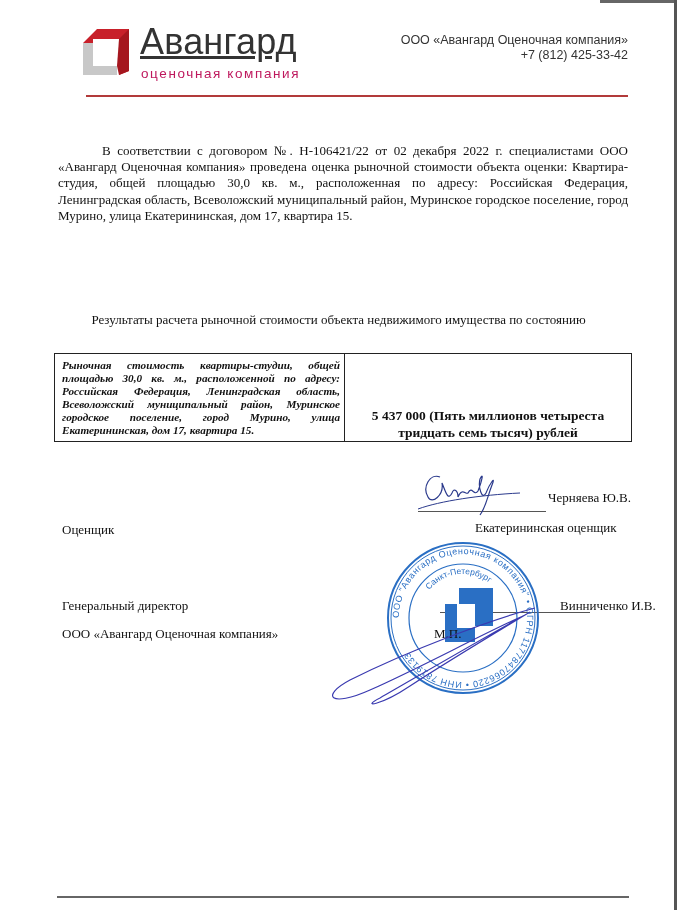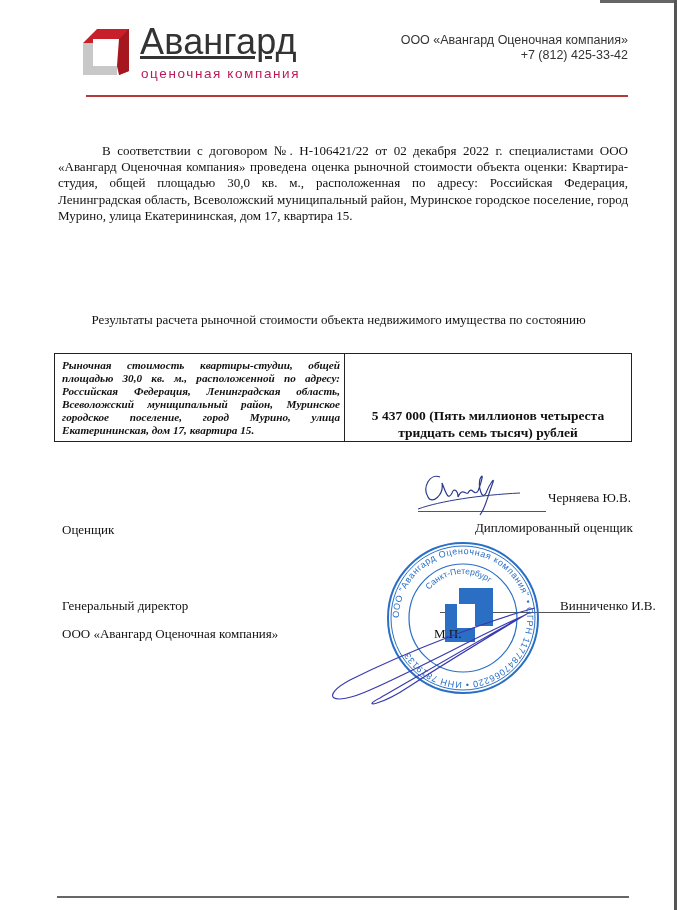--- a/index.html
+++ b/index.html
@@ -69,21 +69,21 @@
   <div class="table">
     <div class="cell-left">Рыночная стоимость квартиры-студии, общей площадью 30,0 кв. м., расположенной по адресу: Российская Федерация, Ленинградская область, Всеволожский муниципальный район, Муринское городское поселение, город Мурино, улица Екатерининская, дом 17, квартира 15.</div>
     <div class="cell-right">
         <span>5 437 000  (Пять миллионов четыреста тридцать семь тысяч) рублей</span>
       </div>
   </div>
 
   <div class="sig-label" style="left:62px; top:491px;margin-top:31px;">Оценщик</div>
   <div class="sig-line" style="left:418px; top:511px; width:128px;"></div>
   <div class="sig-label" style="left:548px; top:490px;">Черняева Ю.В.</div>
-  <div class="sig-label" style="left:475px; top:520px;">Дипломированный оценщик</div>
+  <div class="sig-label" style="left:475px; top:520px;">Екатерининская оценщик</div>
 
   <svg class="signature1" viewBox="0 0 140 60">
     <path d="M40,12 C30,8 22,22 28,32 C32,40 44,30 42,18 C46,28 48,36 52,28 C54,22 58,26 58,32 C62,22 66,30 68,28 C72,20 74,32 78,26 C82,16 84,6 80,14 C78,22 82,36 86,28 C90,18 96,10 92,20 C88,30 86,42 80,50" fill="none" stroke="#2b3a8c" stroke-width="1.2"></path>
     <path d="M18,44 C40,36 80,30 120,28" fill="none" stroke="#2b3a8c" stroke-width="1"></path>
   </svg>
 
   <div class="sig-label" style="left:62px; top:598px;">Генеральный директор</div>
   <div class="sig-label" style="left:62px; top:626px;">ООО «Авангард Оценочная компания»</div>
   <div class="sig-line" style="left:440px; top:612px; width:150px;"></div>
   <div class="sig-label" style="left:560px; top:598px;">Винниченко И.В.</div>

